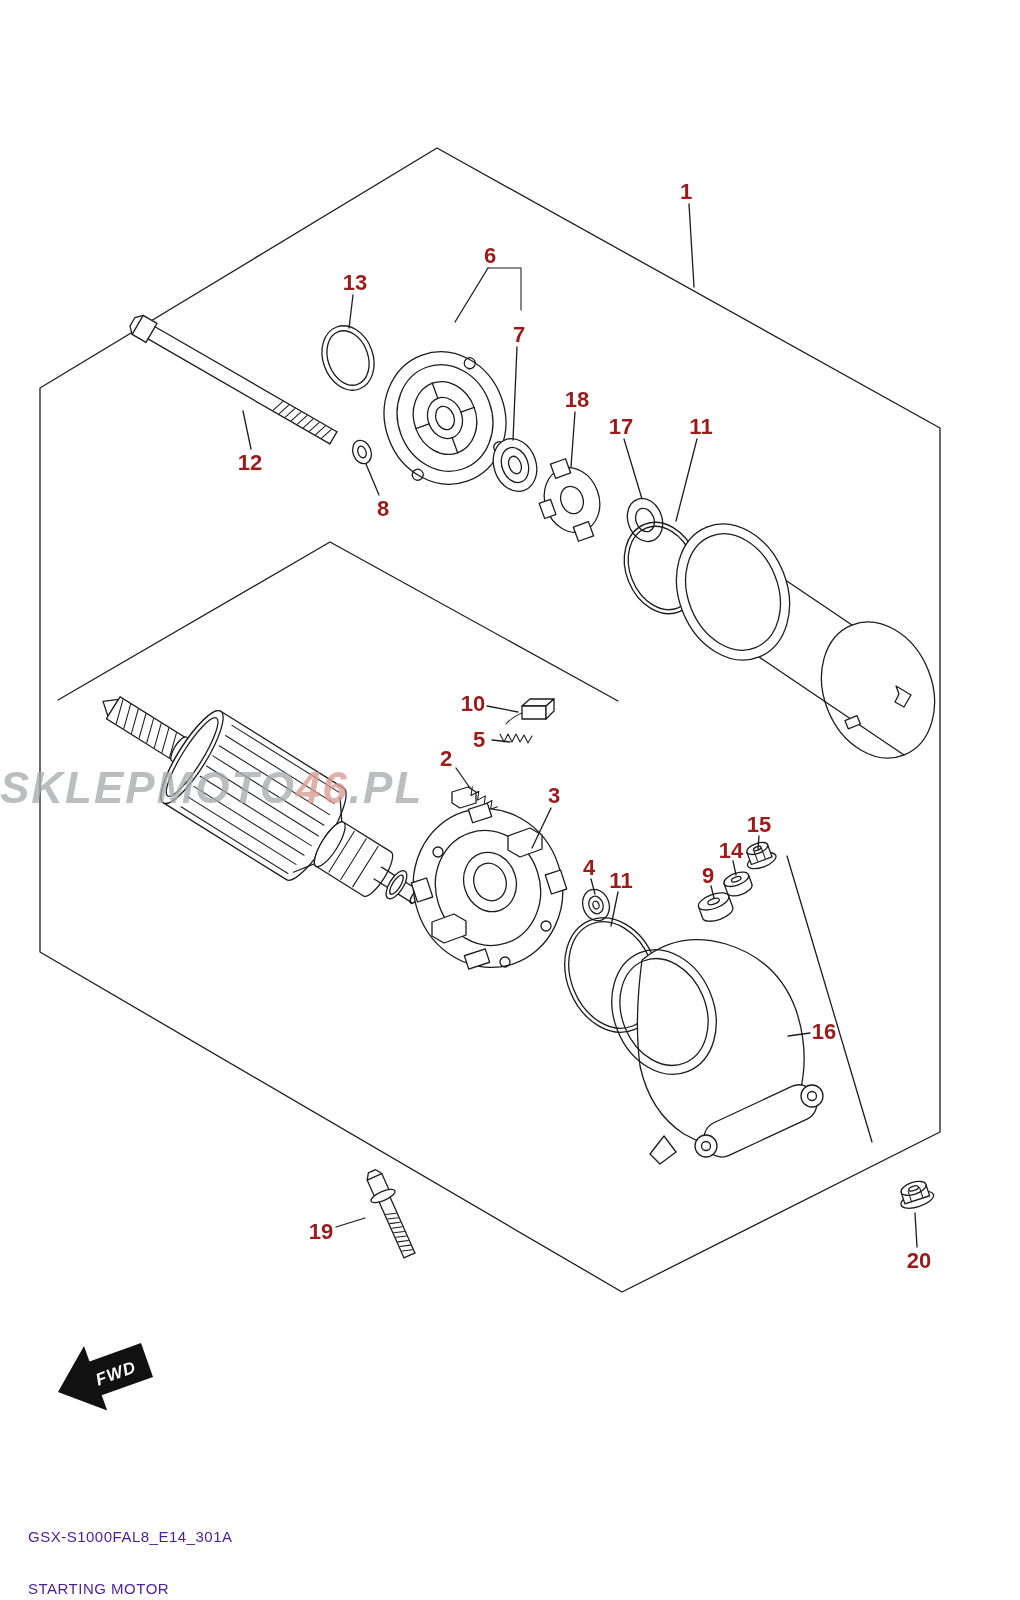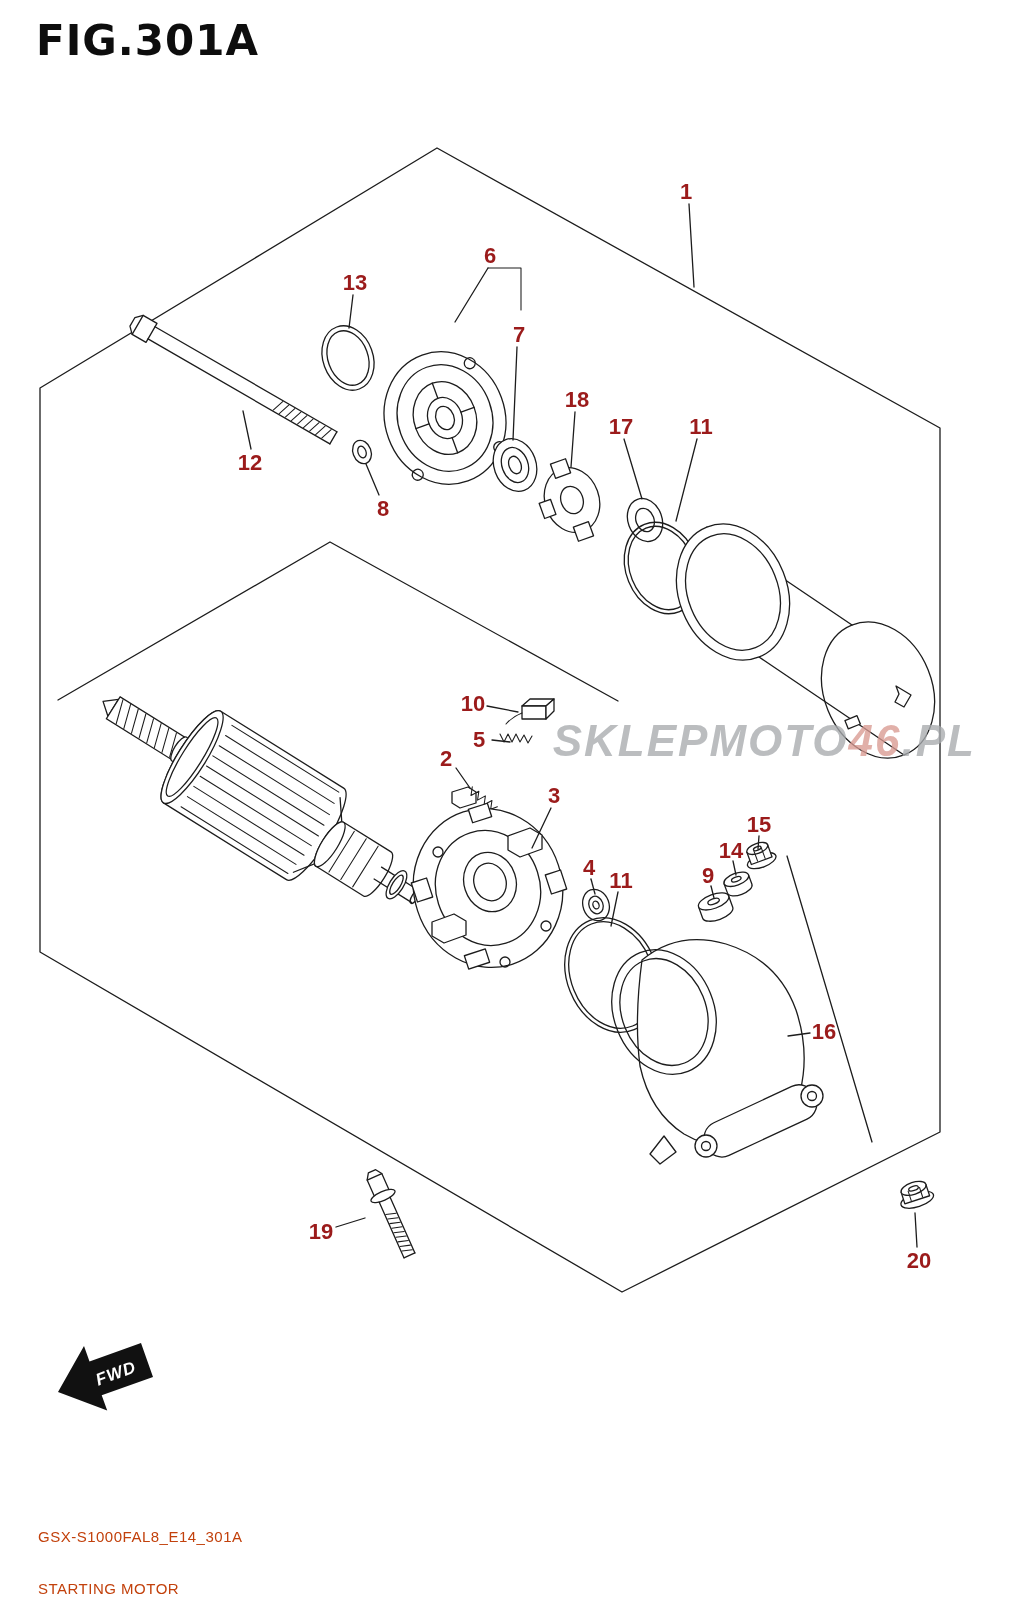--- a/index.html
+++ b/index.html
@@ -9,35 +9,34 @@
              font-size:42px;font-weight:bold;color:#0d0d0d;letter-spacing:1px;}
   #diagram{position:absolute;left:0;top:0;}
   
   #diagram path,#diagram line,#diagram ellipse,#diagram circle,#diagram rect,#diagram polyline,#diagram polygon{
     stroke:#1c1c1c;stroke-width:1.3;fill:none;stroke-linecap:round;stroke-linejoin:round;}
   #diagram .fill-white{fill:#ffffff;}
   #diagram .solid{fill:#111111;stroke:none;}
   #diagram .thin{stroke-width:1.05;}
   .callout{fill:var(--label-color,#9b1b1b);font:bold 22px "Liberation Sans",sans-serif;}
   .fwd-text{fill:#ffffff;font:italic bold 17px "Liberation Sans",sans-serif;letter-spacing:1px;}
-  .watermark{position:absolute;left:0;top:716px;width:948px;text-align:right;pointer-events:none;padding-left:28px;}
+  .watermark{position:absolute;left:0;top:763px;width:948px;text-align:left;pointer-events:none;}
   .wm-main{font-size:44px;font-weight:bold;font-style:italic;letter-spacing:2px;
            color:#a8abae;opacity:.78;white-space:nowrap;}
   .wm-num{color:#d99a92;}
   .wm-sub{font-size:12px;letter-spacing:7px;color:#b3b6b8;opacity:.85;margin-top:2px;font-style:italic;}
-  .footer{position:absolute;left:38px;top:1528px;color:#c2410c;}
+  .footer{position:absolute;left:28px;top:1528px;color:#4c1d95;}
   .footer-code{font-size:15px;letter-spacing:.5px;}
   .footer-name{font-size:15px;margin-top:35px;letter-spacing:.5px;}
 </style>
 </head>
 <body>
 
 <div class="page">
 
-  <h1 class="fig-title">FIG.301A</h1>
 
   <svg id="diagram" width="1020" height="1600" viewBox="0 0 1020 1600" xmlns="http://www.w3.org/2000/svg">
 
     <g>
       <path d="M40,388 L437,148 L940,428 L940,1132 L622,1292 L40,952 Z"></path>
       <polyline points="58,700 330,542 618,701"></polyline>
       <line x1="787" y1="856" x2="872" y2="1142"></line>
     </g>
 
     <g transform="rotate(30 152 332)">

